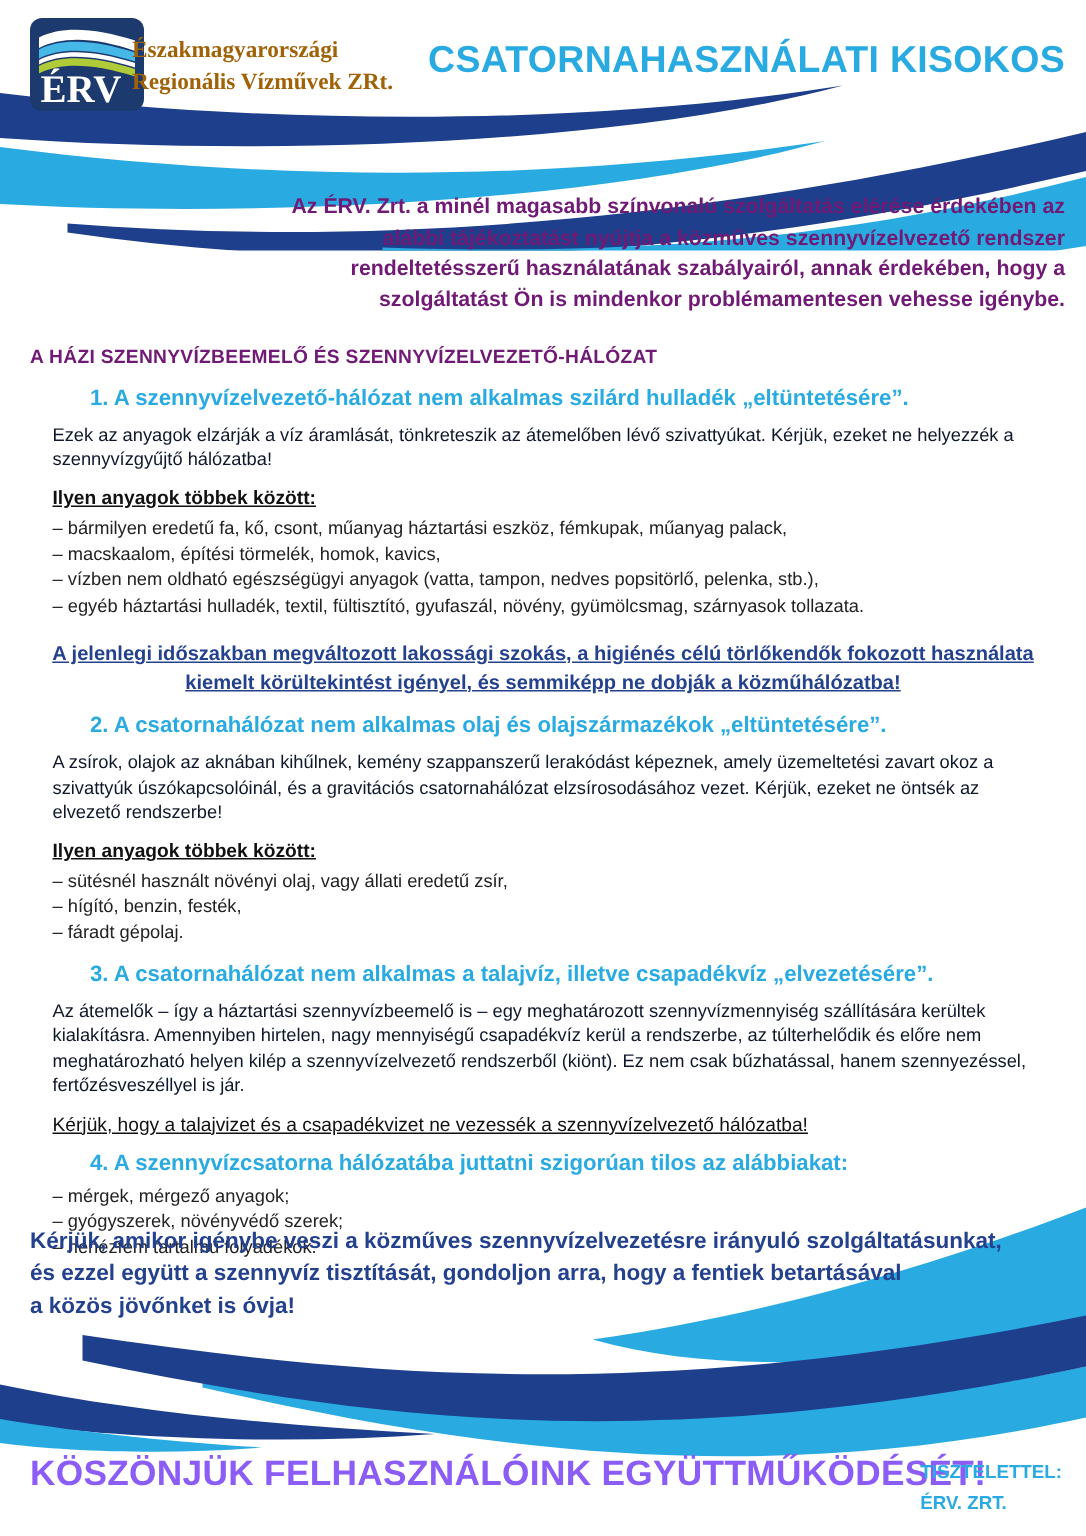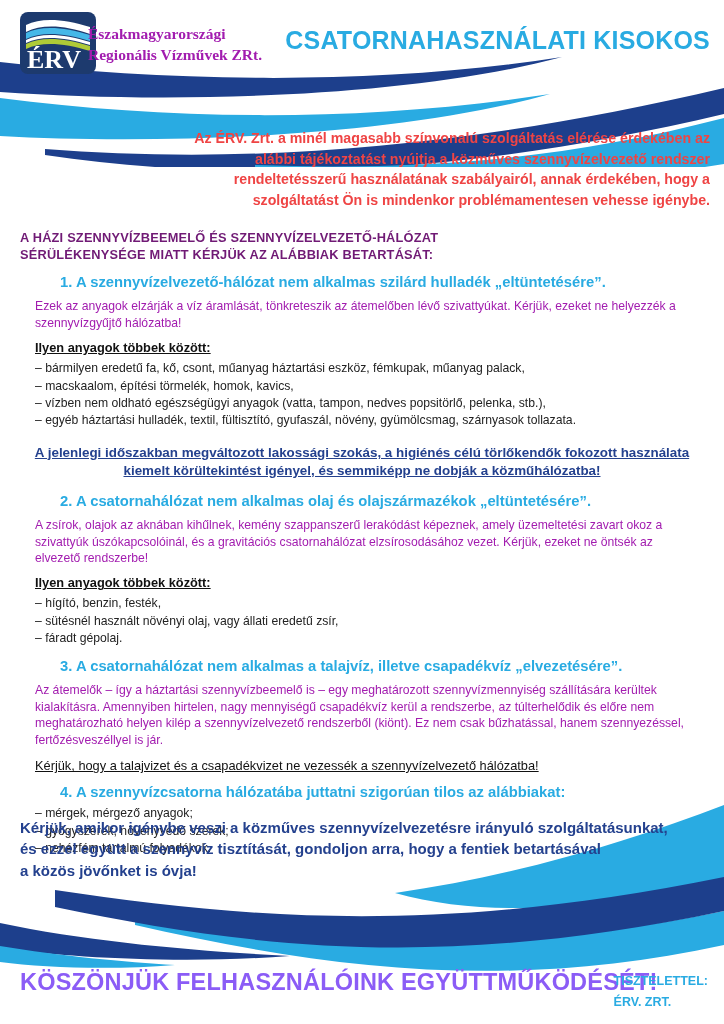--- a/index.html
+++ b/index.html
@@ -6,38 +6,38 @@
   .page{
     position:relative;width:724px;height:1024px;margin:0 auto;
     background:#ffffff;overflow:hidden;
     font-family:"Liberation Sans", sans-serif;
   }
   
   .logo{position:absolute;left:20px;top:12px;width:76px;height:62px;}
   .company{
     position:absolute;left:88px;top:24px;
     font-family:"Liberation Serif", serif;font-weight:bold;
-    color:#a21caf;font-size:15.5px;line-height:1.35;
+    color:#a16207;font-size:15.5px;line-height:1.35;
   }
   .doc-title{
     position:absolute;right:14px;top:26px;
     color:#29ABE2;font-size:25px;font-weight:bold;letter-spacing:0.2px;
     white-space:nowrap;
   }
   .top-wave{position:absolute;left:0;top:52px;width:724px;height:115px;}
   .intro{
     position:absolute;top:128px;right:14px;width:535px;text-align:right;
-    color:#ef4444;font-weight:bold;font-size:14.2px;line-height:1.45;z-index:2;
+    color:#701a75;font-weight:bold;font-size:14.2px;line-height:1.45;z-index:2;
   }
   
   .content{position:absolute;left:20px;right:20px;top:230px;z-index:2;}
   .preamble{color:#701a75;font-weight:bold;font-size:12.8px;line-height:1.3;letter-spacing:0.2px;}
   .preamble span{display:block;}
   .sec-h{color:#29ABE2;font-weight:bold;font-size:14.8px;margin:11px 0 0 40px;}
-  .sec-p{color:#a21caf;font-size:12.2px;line-height:1.35;margin:8px 10px 0 15px;}
+  .sec-p{color:#0f172a;font-size:12.2px;line-height:1.35;margin:8px 10px 0 15px;}
   .list-title{color:#111;font-weight:bold;font-size:12.8px;text-decoration:underline;margin:9px 0 0 15px;}
   .ulist{margin:5px 0 0 15px;}
   .ulist .li{color:#222;font-size:12.2px;line-height:1.42;}
   .notice-center{
     color:#24418e;font-weight:bold;font-size:13.4px;line-height:1.4;
     text-align:center;text-decoration:underline;margin:14px 4px 12px;
   }
   .notice-left{color:#111;font-weight:normal;font-size:12.8px;text-decoration:underline;margin:10px 0 0 15px;}
   
   .closing{
@@ -83,41 +83,40 @@
   </div>
 
   <div class="doc-title">CSATORNAHASZNÁLATI KISOKOS</div>
 
   <div class="intro">Az ÉRV. Zrt. a minél magasabb színvonalú szolgáltatás elérése érdekében az alábbi tájékoztatást nyújtja a közműves szennyvízelvezető rendszer rendeltetésszerű használatának szabályairól, annak érdekében, hogy a szolgáltatást Ön is mindenkor problémamentesen vehesse igénybe.</div>
 
   <div class="content">
 
     <div class="preamble">
       <span>A HÁZI SZENNYVÍZBEEMELŐ ÉS SZENNYVÍZELVEZETŐ-HÁLÓZAT</span>
-      <span>SÉRÜLÉKENYSÉGE MIATT KÉRJÜK AZ ALÁBBIAK BETARTÁSÁT:</span>
     </div>
 
     <div class="sec-h">1. A szennyvízelvezető-hálózat nem alkalmas szilárd hulladék „eltüntetésére”.</div>
     <div class="sec-p">Ezek az anyagok elzárják a víz áramlását, tönkreteszik az átemelőben lévő szivattyúkat. Kérjük, ezeket ne helyezzék a szennyvízgyűjtő hálózatba!</div>
     <div class="list-title">Ilyen anyagok többek között:</div>
     <div class="ulist">
       <div class="li">– bármilyen eredetű fa, kő, csont, műanyag háztartási eszköz, fémkupak, műanyag palack,</div>
       <div class="li">– macskaalom, építési törmelék, homok, kavics,</div>
       <div class="li">– vízben nem oldható egészségügyi anyagok (vatta, tampon, nedves popsitörlő, pelenka, stb.),</div>
       <div class="li">– egyéb háztartási hulladék, textil, fültisztító, gyufaszál, növény, gyümölcsmag, szárnyasok tollazata.</div>
     </div>
 
     <div class="notice-center">A jelenlegi időszakban megváltozott lakossági szokás, a higiénés célú törlőkendők fokozott használata kiemelt körültekintést igényel, és semmiképp ne dobják a közműhálózatba!</div>
 
     <div class="sec-h">2. A csatornahálózat nem alkalmas olaj és olajszármazékok „eltüntetésére”.</div>
     <div class="sec-p">A zsírok, olajok az aknában kihűlnek, kemény szappanszerű lerakódást képeznek, amely üzemeltetési zavart okoz a szivattyúk úszókapcsolóinál, és a gravitációs csatornahálózat elzsírosodásához vezet. Kérjük, ezeket ne öntsék az elvezető rendszerbe!</div>
     <div class="list-title">Ilyen anyagok többek között:</div>
     <div class="ulist">
+      <div class="li">– sütésnél használt növényi olaj, vagy állati eredetű zsír,</div>
       <div class="li">– hígító, benzin, festék,</div>
-      <div class="li">– sütésnél használt növényi olaj, vagy állati eredetű zsír,</div>
       <div class="li">– fáradt gépolaj.</div>
     </div>
 
     <div class="sec-h">3. A csatornahálózat nem alkalmas a talajvíz, illetve csapadékvíz „elvezetésére”.</div>
     <div class="sec-p">Az átemelők – így a háztartási szennyvízbeemelő is – egy meghatározott szennyvízmennyiség szállítására kerültek kialakításra. Amennyiben hirtelen, nagy mennyiségű csapadékvíz kerül a rendszerbe, az túlterhelődik és előre nem meghatározható helyen kilép a szennyvízelvezető rendszerből (kiönt). Ez nem csak bűzhatással, hanem szennyezéssel, fertőzésveszéllyel is jár.</div>
     <div class="notice-left">Kérjük, hogy a talajvizet és a csapadékvizet ne vezessék a szennyvízelvezető hálózatba!</div>
 
     <div class="sec-h">4. A szennyvízcsatorna hálózatába juttatni szigorúan tilos az alábbiakat:</div>
     <div class="ulist">
       <div class="li">– mérgek, mérgező anyagok;</div>

